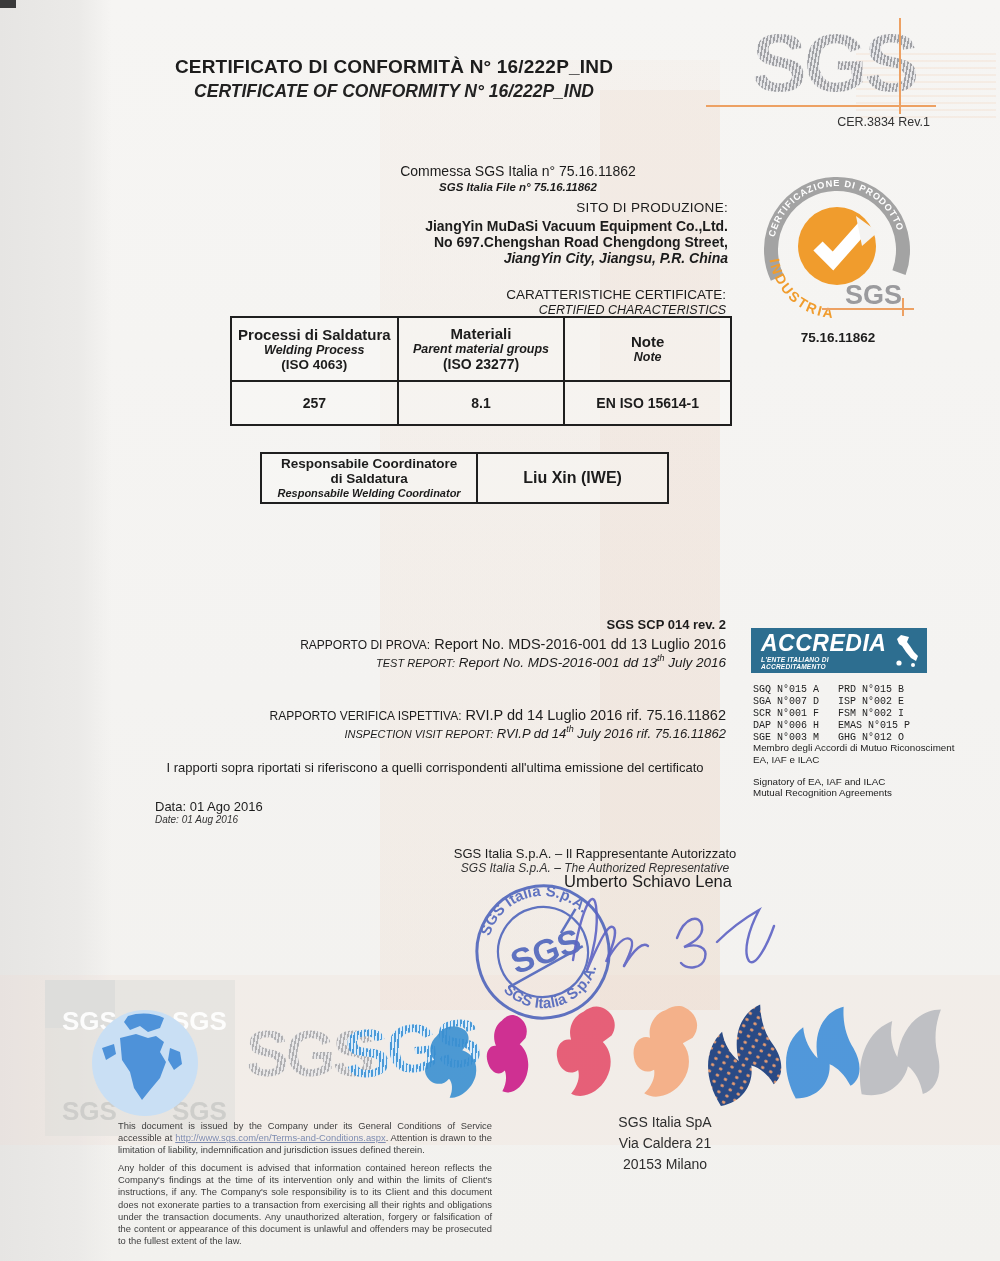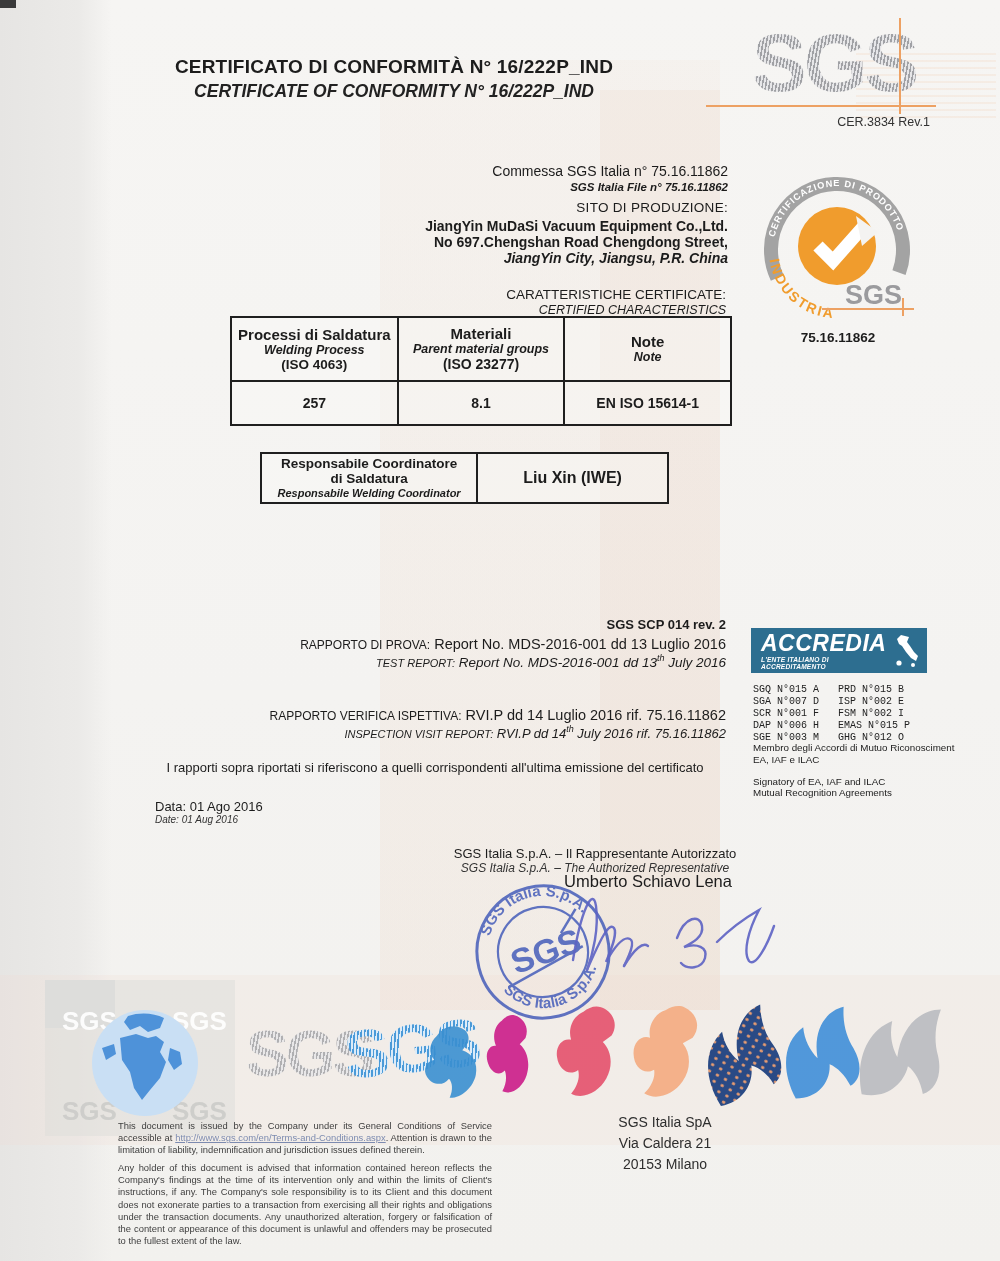--- a/index.html
+++ b/index.html
@@ -64,21 +64,21 @@
   <div class="abs c" style="left:144px;top:56px;width:500px;">
     <div class="b" style="font-size:19px;letter-spacing:.2px;">CERTIFICATO DI CONFORMITÀ N° 16/222P_IND</div>
     <div class="b i" style="font-size:17.5px;margin-top:3px;color:#222;">CERTIFICATE OF CONFORMITY N° 16/222P_IND</div>
   </div>
 
   <div class="abs sgs-striped" style="left:752px;top:22px;font-size:82px;line-height:1;">SGS</div>
   <div class="abs orange-line" style="left:706px;top:105px;width:230px;height:2px;"></div>
   <div class="abs orange-line" style="left:899px;top:18px;width:2px;height:96px;"></div>
   <div class="abs r" style="right:70px;top:115px;width:150px;font-size:12.5px;color:#333;">CER.3834 Rev.1</div>
 
-  <div class="abs r" style="right:272px;top:163px;width:420px;">
+  <div class="abs r" style="right:272px;top:163px;width:420px;text-align:center;">
     <div style="font-size:14px;">Commessa SGS Italia n° 75.16.11862</div>
     <div class="b i" style="font-size:11.5px;margin-top:2px;">SGS Italia File n° 75.16.11862</div>
   </div>
 
   <div class="abs r" style="right:272px;top:200px;width:460px;">
     <div style="font-size:13.5px;letter-spacing:.3px;">SITO DI PRODUZIONE:</div>
     <div class="b" style="font-size:14px;margin-top:3px;">JiangYin MuDaSi Vacuum Equipment Co.,Ltd.</div>
     <div class="b" style="font-size:14px;">No 697.Chengshan Road Chengdong Street,</div>
     <div class="b" style="font-size:14px;font-style:italic;">JiangYin City, Jiangsu, P.R. China</div>
   </div>

